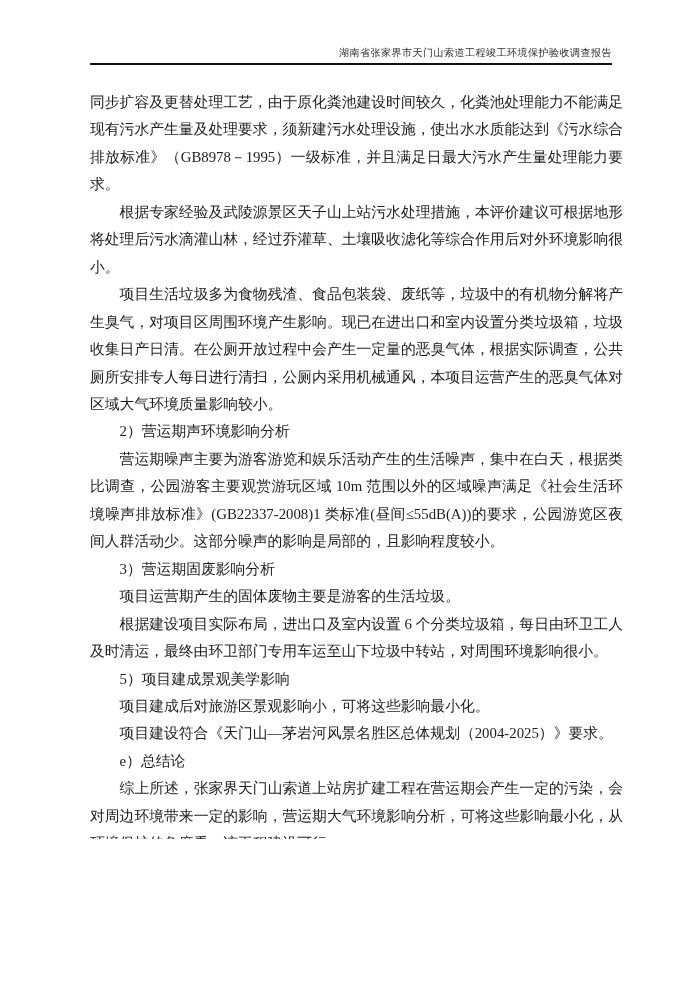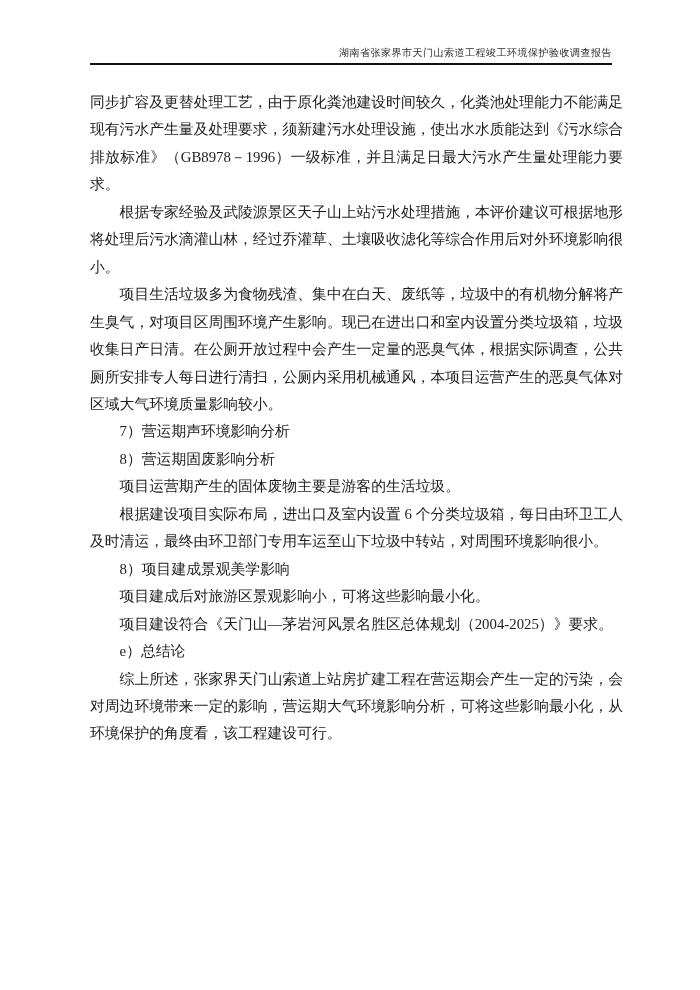--- a/index.html
+++ b/index.html
@@ -67,28 +67,29 @@
 <body>
 
 <div class="page">
 
   <div class="header">
     <div class="header-title">湖南省张家界市天门山索道工程竣工环境保护验收调查报告</div>
     <div class="header-rule"></div>
   </div>
 
   <div class="doc-body">
-    <p class="para no-indent">同步扩容及更替处理工艺，由于原化粪池建设时间较久，化粪池处理能力不能满足现有污水产生量及处理要求，须新建污水处理设施，使出水水质能达到《污水综合排放标准》（GB8978－1996）一级标准，并且满足日最大污水产生量处理能力要求。</p>
+    <p class="para no-indent">同步扩容及更替处理工艺，由于原化粪池建设时间较久，化粪池处理能力不能满足现有污水产生量及处理要求，须新建污水处理设施，使出水水质能达到《污水综合排放标准》（GB8978－1995）一级标准，并且满足日最大污水产生量处理能力要求。</p>
     <p class="para">根据专家经验及武陵源景区天子山上站污水处理措施，本评价建议可根据地形将处理后污水滴灌山林，经过乔灌草、土壤吸收滤化等综合作用后对外环境影响很小。</p>
-    <p class="para">项目生活垃圾多为食物残渣、集中在白天、废纸等，垃圾中的有机物分解将产生臭气，对项目区周围环境产生影响。现已在进出口和室内设置分类垃圾箱，垃圾收集日产日清。在公厕开放过程中会产生一定量的恶臭气体，根据实际调查，公共厕所安排专人每日进行清扫，公厕内采用机械通风，本项目运营产生的恶臭气体对区域大气环境质量影响较小。</p>
-    <p class="para">7）营运期声环境影响分析</p>
-    <p class="para">8）营运期固废影响分析</p>
+    <p class="para">项目生活垃圾多为食物残渣、食品包装袋、废纸等，垃圾中的有机物分解将产生臭气，对项目区周围环境产生影响。现已在进出口和室内设置分类垃圾箱，垃圾收集日产日清。在公厕开放过程中会产生一定量的恶臭气体，根据实际调查，公共厕所安排专人每日进行清扫，公厕内采用机械通风，本项目运营产生的恶臭气体对区域大气环境质量影响较小。</p>
+    <p class="para">2）营运期声环境影响分析</p>
+    <p class="para">营运期噪声主要为游客游览和娱乐活动产生的生活噪声，集中在白天，根据类比调查，公园游客主要观赏游玩区域 10m 范围以外的区域噪声满足《社会生活环境噪声排放标准》(GB22337-2008)1 类标准(昼间≤55dB(A))的要求，公园游览区夜间人群活动少。这部分噪声的影响是局部的，且影响程度较小。</p>
+    <p class="para">3）营运期固废影响分析</p>
     <p class="para">项目运营期产生的固体废物主要是游客的生活垃圾。</p>
     <p class="para">根据建设项目实际布局，进出口及室内设置 6 个分类垃圾箱，每日由环卫工人及时清运，最终由环卫部门专用车运至山下垃圾中转站，对周围环境影响很小。</p>
-    <p class="para">8）项目建成景观美学影响</p>
+    <p class="para">5）项目建成景观美学影响</p>
     <p class="para">项目建成后对旅游区景观影响小，可将这些影响最小化。</p>
     <p class="para">项目建设符合《天门山—茅岩河风景名胜区总体规划（2004-2025）》要求。</p>
     <p class="para">e）总结论</p>
     <p class="para">综上所述，张家界天门山索道上站房扩建工程在营运期会产生一定的污染，会对周边环境带来一定的影响，营运期大气环境影响分析，可将这些影响最小化，从环境保护的角度看，该工程建设可行。</p>
   </div>
 
   <div class="page-footer">
     <span class="page-number">27</span>
   </div>
 

